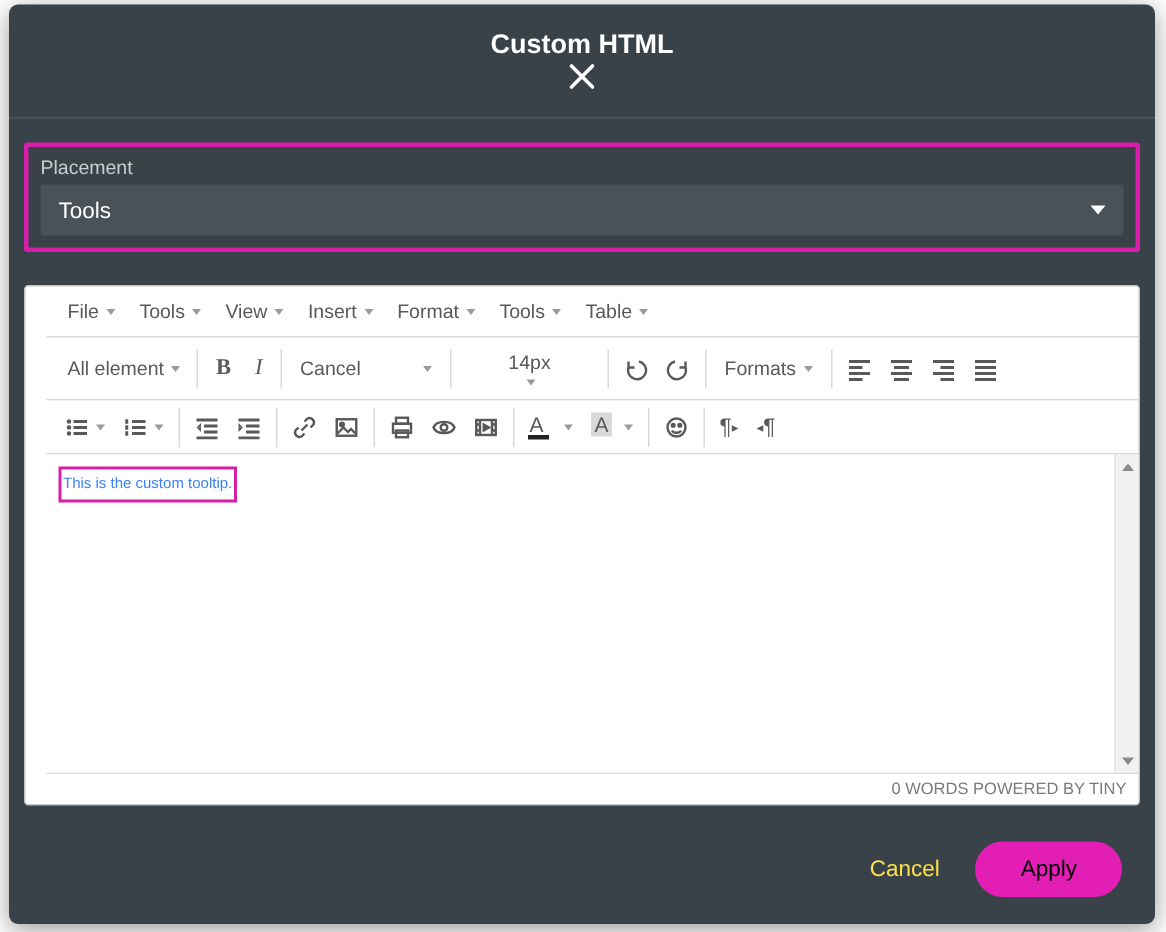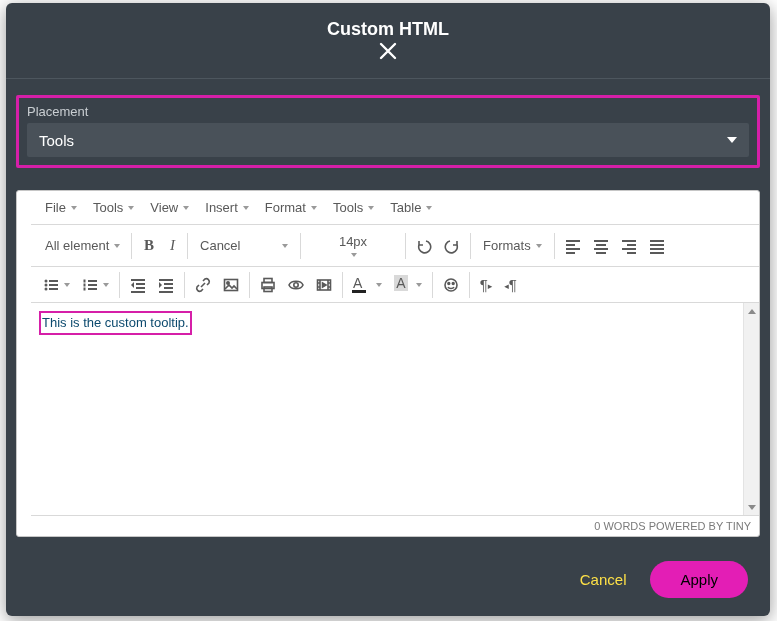--- a/index.html
+++ b/index.html
@@ -52,21 +52,21 @@
   .tb-select.fmt { width: 75px; }
 
   .toolbar-row.row3 { padding-left: 6px; }
   .tb-btn.sq { padding: 5px 6px; }
   .text-color-under, .bg-color-under {
     display: inline-block; width: 14px; height: 3px; background: #222; position: relative; top: 7px; margin-left: -14px;
   }
 
   .editor-body { flex: 1; display: flex; position: relative; }
   .editor-content {
-    flex: 1; padding: 8px; font-size: 13px; color: #0c4a6e; overflow: auto; background: #fff;
+    flex: 1; padding: 8px; font-size: 10px; color: #3b82f6; overflow: auto; background: #fff;
   }
   .editor-content .hl {
     display: inline-block; border: 2px solid #d61fa8; padding: 0 1px; line-height: 20px;
   }
   .editor-scrollbar {
     width: 16px; background: #f1f1f1; border-left: 1px solid #e3e3e3; position: relative;
   }
   .scroll-arrow { position: absolute; left: 0; width: 16px; height: 16px; display: flex; align-items: center; justify-content: center; }
   .scroll-arrow.top { top: 0; }
   .scroll-arrow.bottom { bottom: 0; }

